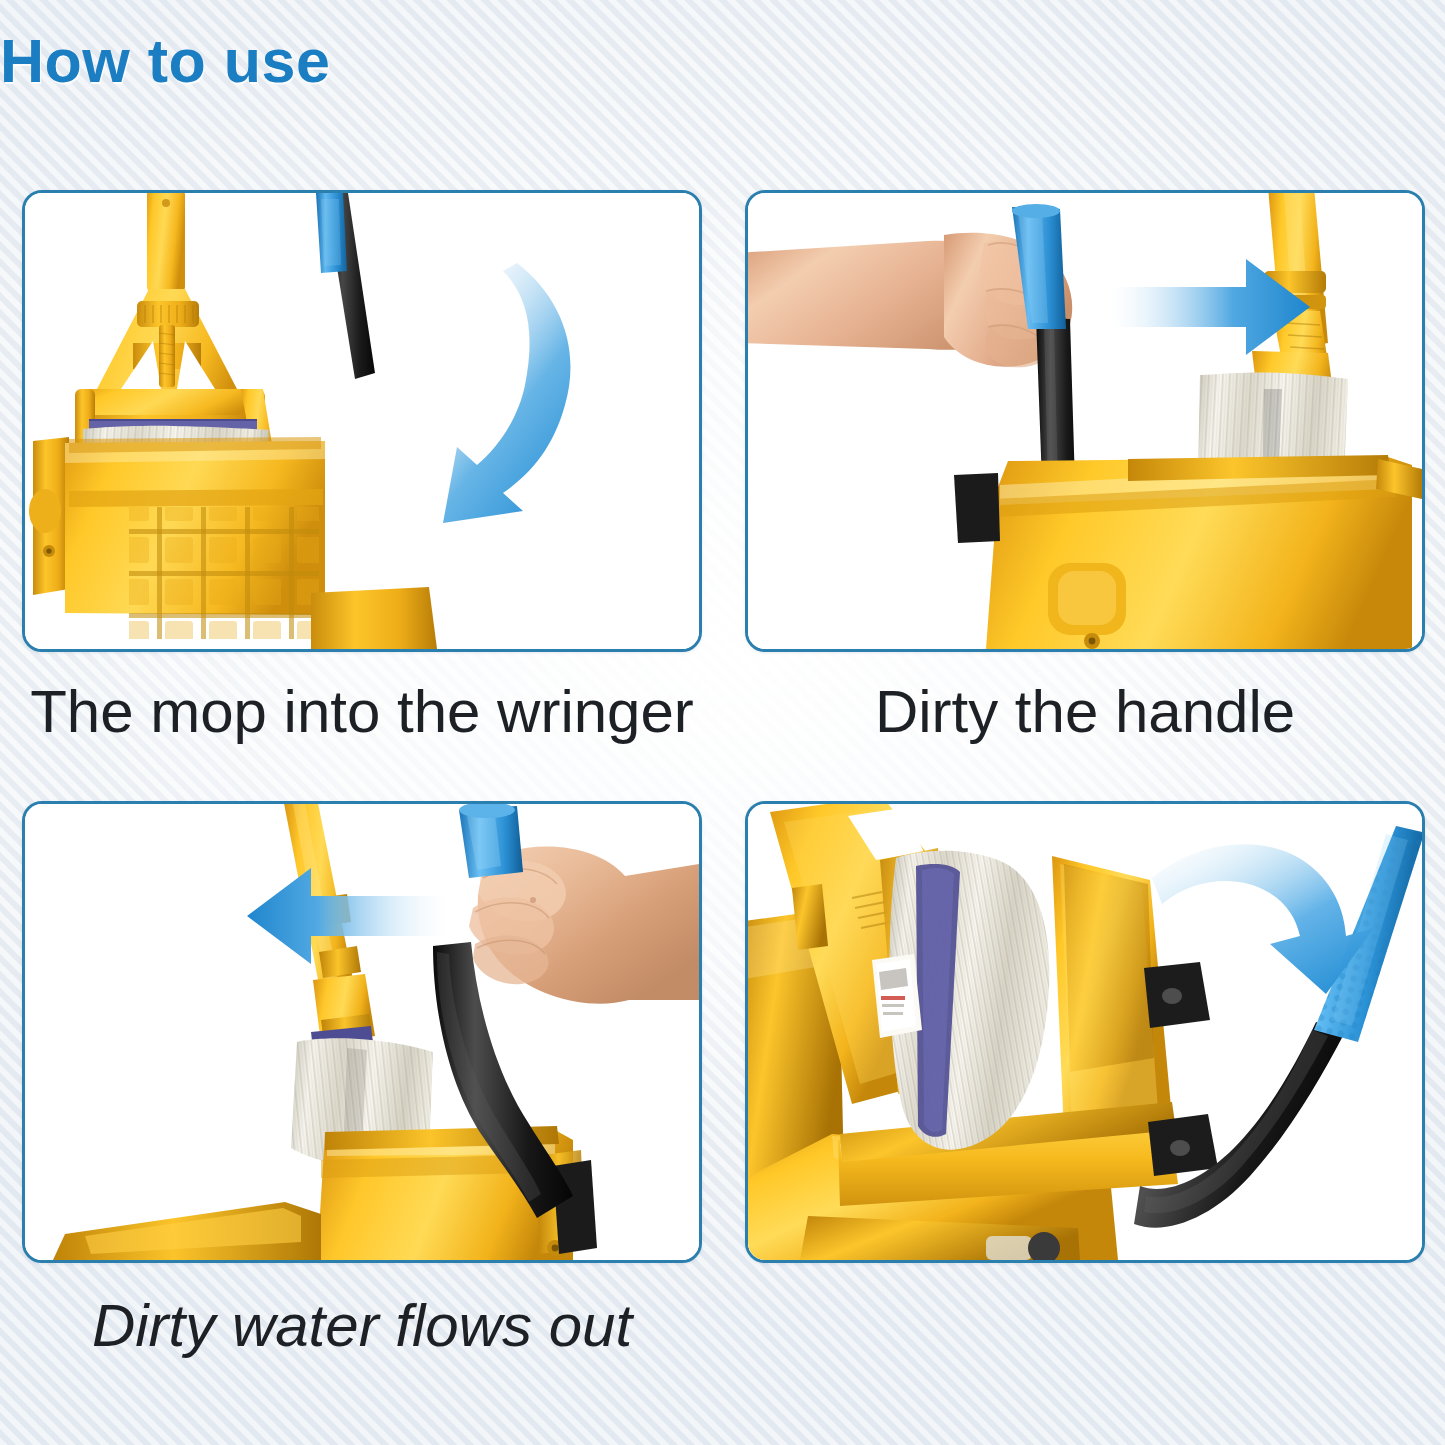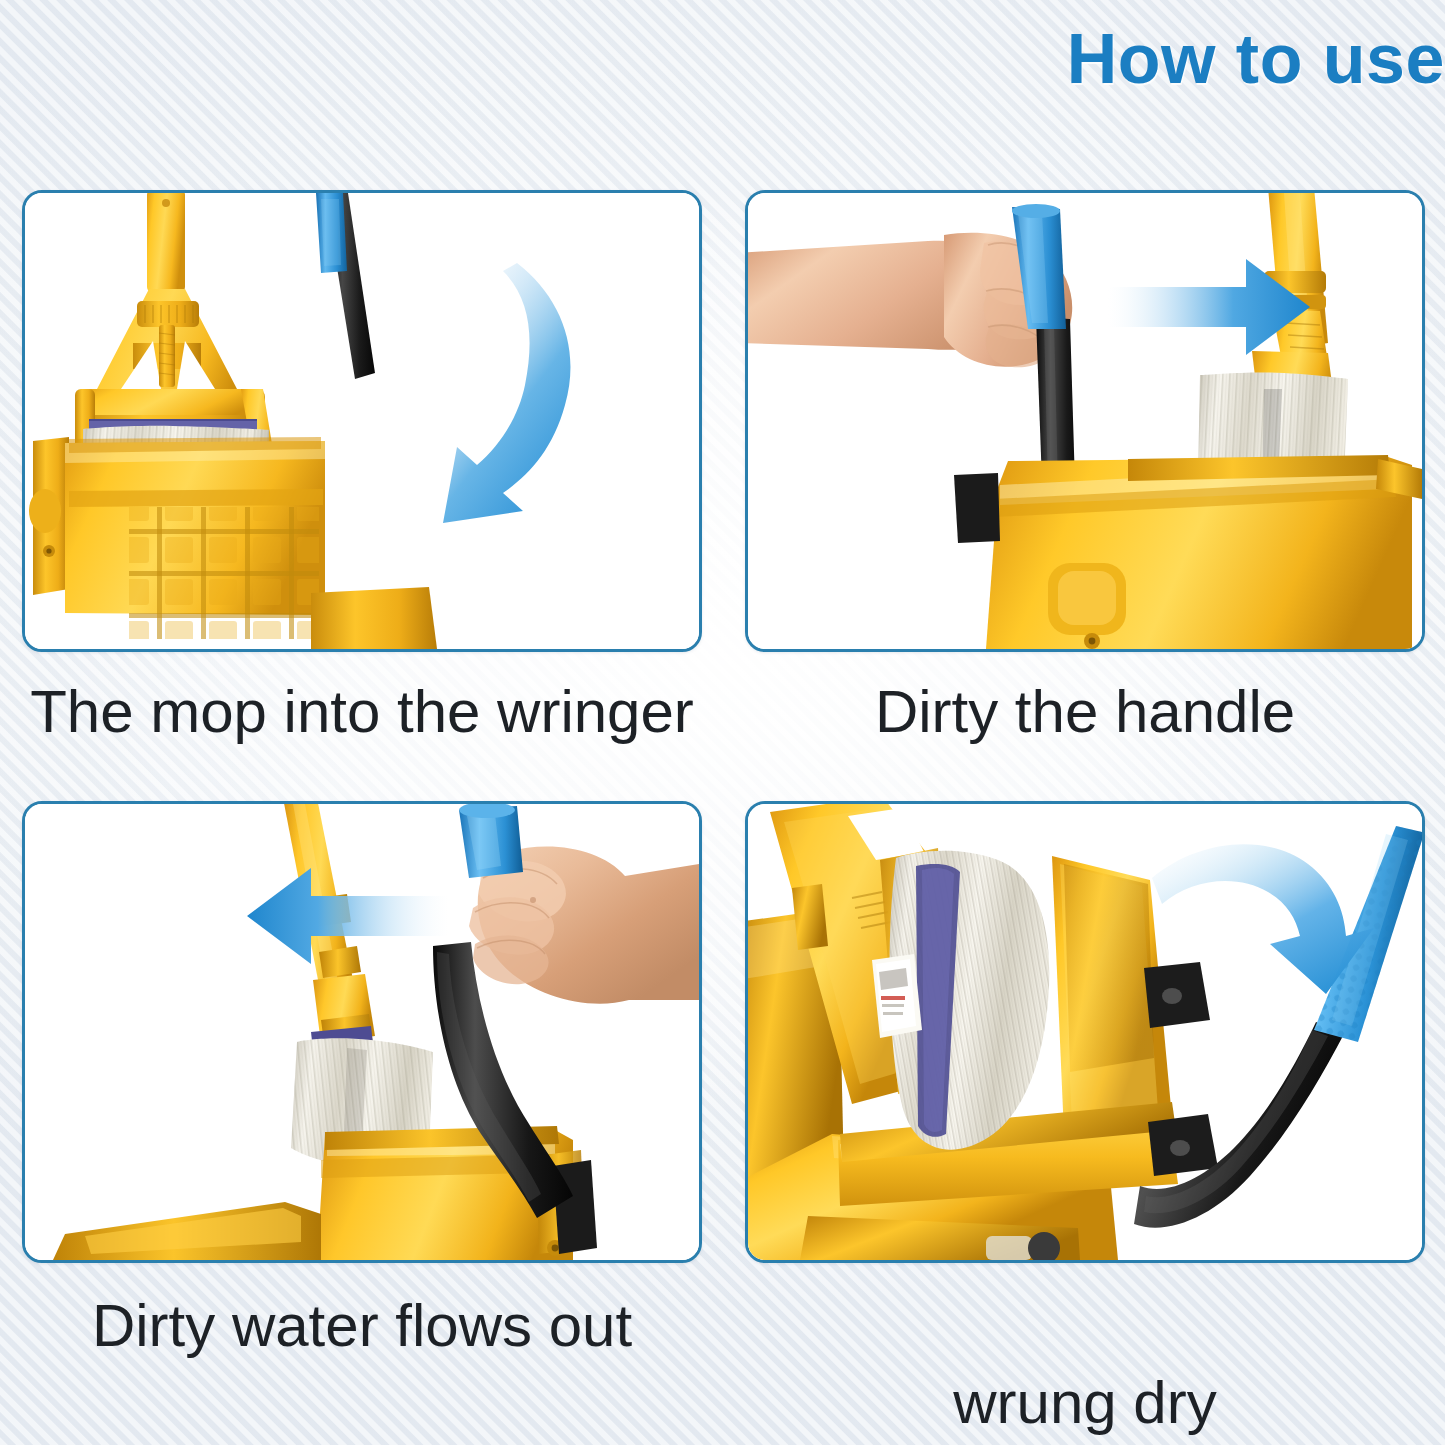--- a/index.html
+++ b/index.html
@@ -50,25 +50,25 @@
   .page {
     position: relative;
     z-index: 5;
     width: 1445px;
     height: 1445px;
   }
 
   
   .title {
     position: absolute;
-    top: 19px;
+    top: 26px;
     left: 0;
     width: 100%;
-    text-align: right;
-    font-size: 70px;
+    text-align: left;
+    font-size: 61px;
     font-weight: 700;
     letter-spacing: 0.5px;
     color: #1b7ec2;
     text-shadow: 1px 2px 1px rgba(255,255,255,.9), 0 1px 0 rgba(0,0,0,.06);
   }
 
   
   .panel {
     position: absolute;
     background: #ffffff;
@@ -88,21 +88,21 @@
   .caption {
     position: absolute;
     text-align: center;
     font-size: 60px;
     line-height: 1.28;
     color: #1d2126;
     font-weight: 400;
   }
   .cap-1 { left: 22px;  top: 674px;  width: 680px; }
   .cap-2 { left: 745px; top: 674px;  width: 680px; }
-  .cap-3 { left: 22px;  top: 1288px; width: 680px; }
+  .cap-3 { left: 22px;  top: 1288px; width: 680px; font-style: italic; }
   .cap-4 { left: 745px; top: 1288px; width: 680px; }
 
   svg { display: block; }
 </style>
 </head>
 <body>
 
 <div class="bg-base"></div>
 <div class="bg-stripes"></div>
 <div class="bg-vignette"></div>
@@ -719,16 +719,15 @@
                    L 552 132
                    C 548 114, 538 98, 520 88
                    C 490 70, 444 74, 414 100 Z" fill="url(#p4arrow)"></path>
         </g>
       </svg>
     </div>
   </div>
 
   <div class="caption cap-4">
     <br>
-    <span>wrung dry</span>
   </div>
 
 </div>
 
 </body></html>

